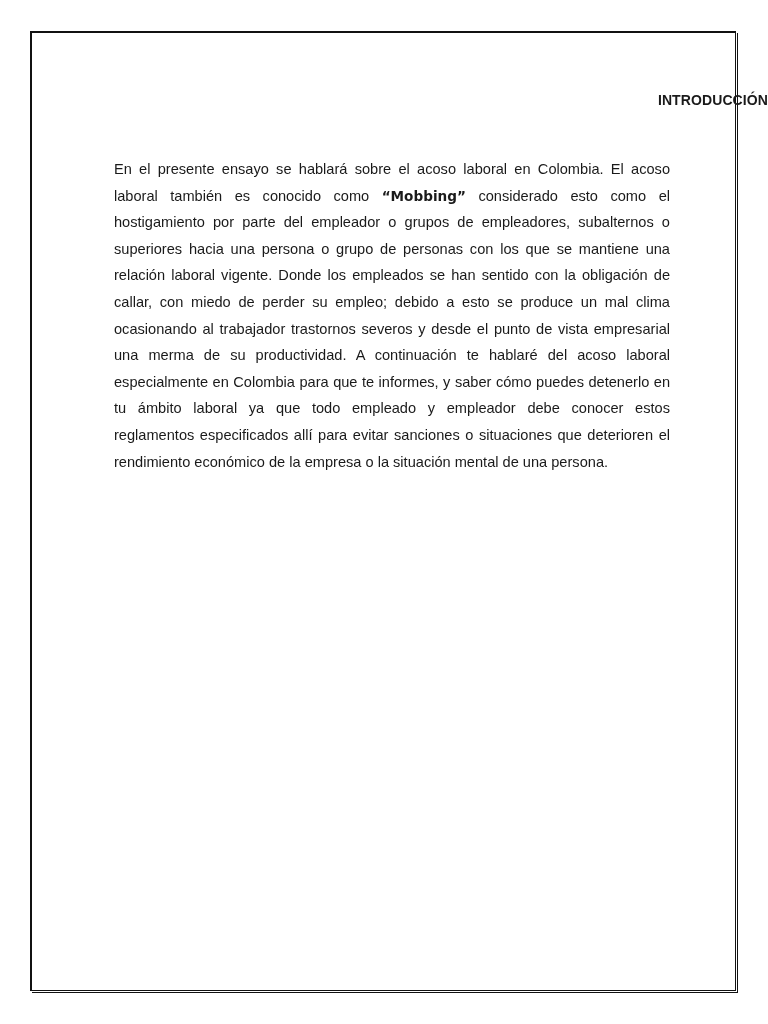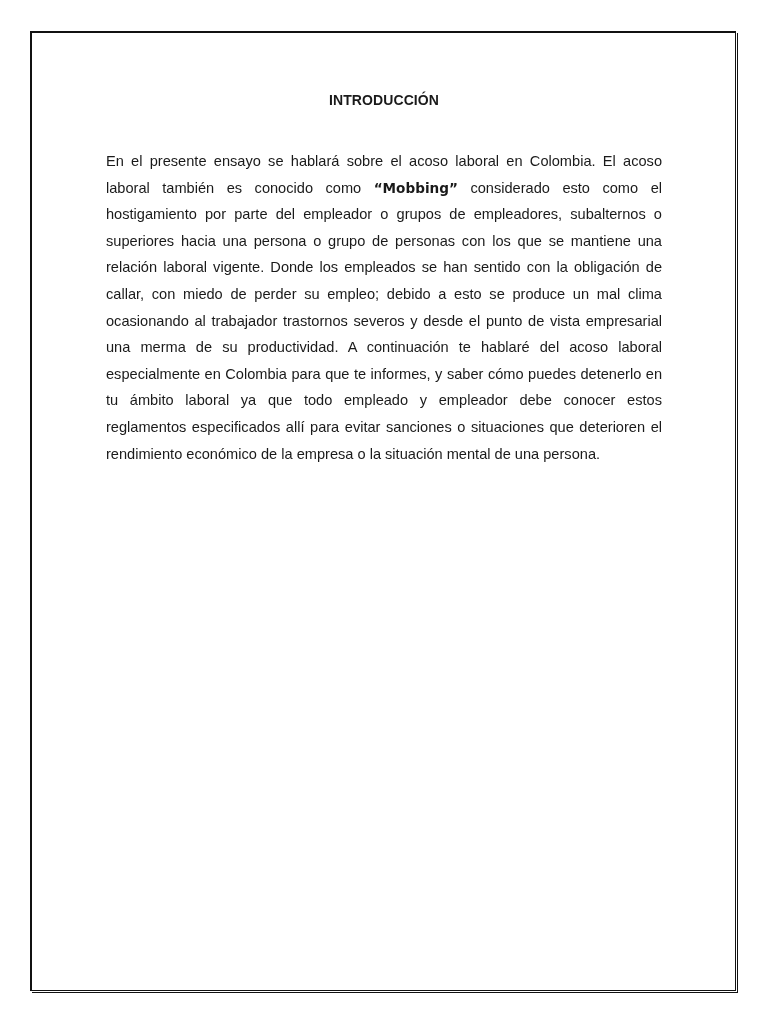--- a/index.html
+++ b/index.html
@@ -48,28 +48,28 @@
       letter-spacing: 0.1px;
     }
     .body-text {
       position: absolute;
       left: 106px;
       top: 148px;
       width: 556px;
       font-size: 14.6px;
       line-height: 26.6px;
       text-align: justify;
-      margin: 0;
+      margin: 8px;
     }
     .mobbing {
       font-weight: bold;
       font-family: "DejaVu Sans", sans-serif;
       font-size: 13.6px;
     }
   </style>
 </head>
 <body>
 
 <div class="page-frame"></div>
 
-<h1 class="title" style="margin:0;">INTRODUCCIÓN</h1>
+<h1 class="title" style="margin:0;text-align:right;">INTRODUCCIÓN</h1>
 
 <p class="body-text"><span>En el presente ensayo se hablará sobre el acoso laboral en Colombia. El acoso laboral también es conocido como </span><span class="mobbing">“Mobbing”</span><span> considerado esto como el hostigamiento por parte del empleador o grupos de empleadores, subalternos o superiores hacia una persona o grupo de personas con los que se mantiene una relación laboral vigente. Donde los empleados se han sentido con la obligación de callar, con miedo de perder su empleo; debido a esto se produce un mal clima ocasionando al trabajador trastornos severos y desde el punto de vista empresarial una merma de su productividad. A continuación te hablaré del acoso laboral especialmente en Colombia para que te informes, y saber cómo  puedes detenerlo en tu ámbito laboral ya que todo empleado y empleador debe conocer estos reglamentos especificados allí para evitar sanciones o situaciones que deterioren el rendimiento económico de la empresa o la situación mental de una persona.</span></p>
 
 </body></html>

